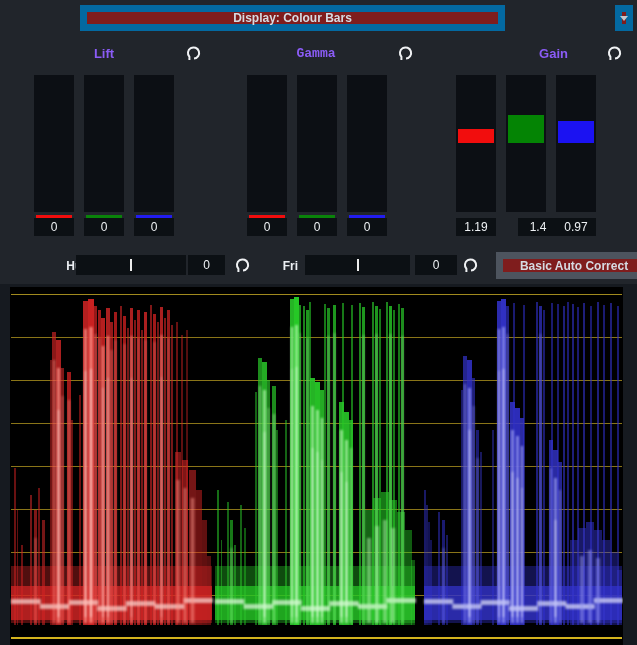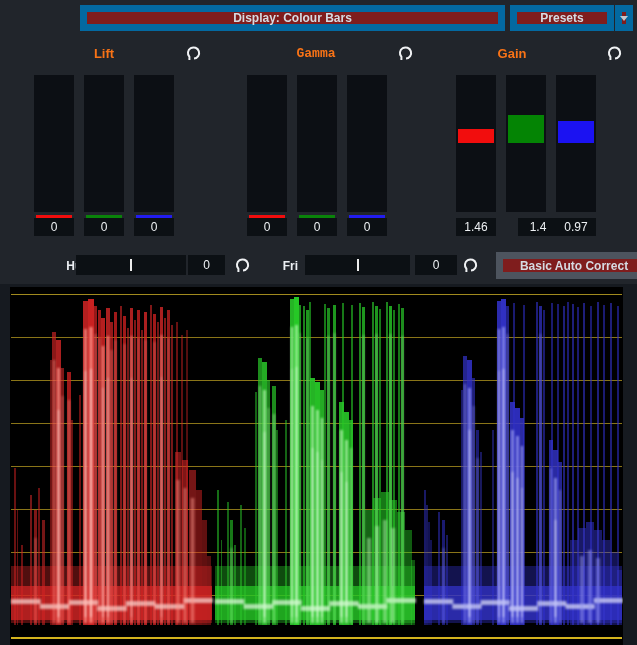--- a/index.html
+++ b/index.html
@@ -2,21 +2,21 @@
 <html><head>
 <meta charset="utf-8">
 <style>
   html,body{margin:0;padding:0;background:#000;}
   #app{position:relative;width:637px;height:645px;background:#21252b;overflow:hidden;
        font-family:"Liberation Sans",sans-serif;}
   .btn{position:absolute;box-sizing:border-box;background:#7f1d1d;border:7px solid #0369a1;
        color:#d6dbe2;font:700 12px "Liberation Sans",sans-serif;display:flex;
        align-items:center;justify-content:center;cursor:default;}
   .btn-outline{border-color:#4d545e;}
-  .sec-title{position:absolute;top:46px;width:80px;text-align:center;color:#f97316;
+  .sec-title{position:absolute;top:46px;width:80px;text-align:center;color:#8b5cf6;
        font:700 13px "Liberation Sans",sans-serif;}
   .reset{position:absolute;width:17px;height:17px;}
   .reset svg{display:block;}
   .slider{position:absolute;top:75px;width:40px;height:137px;background:#0c0f14;}
   .hline{position:absolute;left:2px;right:2px;height:3px;}
   .gblock{position:absolute;left:2px;right:2px;}
   .valbox{position:absolute;top:218px;width:40px;height:18px;background:#0c1014;
        color:#eef1f4;font:12px "Liberation Sans",sans-serif;display:flex;
        align-items:center;justify-content:center;}
   .adj-label{position:absolute;top:259px;color:#eceff3;font:700 12px "Liberation Sans",sans-serif;
@@ -29,28 +29,27 @@
   #wf-plot{position:absolute;left:10px;top:3px;width:613px;height:358px;background:#000;}
   .arrow-down{width:0;height:0;border-left:4px solid transparent;border-right:4px solid transparent;
        border-top:5px solid #c2c6ce;}
 </style>
 </head>
 <body>
 
 <div id="app">
 
   <div class="btn" style="left:80px;top:5px;width:425px;height:26px;">Display: Colour Bars</div>
-  <div class="btn" style="left:510px;top:5px;width:104px;height:26px;">Presets</div>
   <div class="btn" style="left:615px;top:5px;width:18px;height:26px;">
     <span class="arrow-down"></span>
   </div>
 
   <div class="sec-title" style="left:64px;">Lift</div>
   <div class="sec-title" style="left:276px;font-family:Liberation Mono, monospace;">Gamma</div>
-  <div class="sec-title" style="left:472px;">Gain</div>
+  <div class="sec-title" style="left:488px;text-align:right;">Gain</div>
 
   <div class="reset" style="left:184px;top:45px;">
     <svg width="17" height="17" viewBox="0 0 17 17">
         <path d="M5.4,15 L5.4,11.8 A5.6,5.6 0 1 1 10,13.6" fill="none" stroke="#f0f2f4" stroke-width="2"></path>
       </svg>
   </div>
   <div class="reset" style="left:396px;top:45px;">
     <svg width="17" height="17" viewBox="0 0 17 17">
         <path d="M5.4,15 L5.4,11.8 A5.6,5.6 0 1 1 10,13.6" fill="none" stroke="#f0f2f4" stroke-width="2"></path>
       </svg>
@@ -90,21 +89,21 @@
   <div class="slider" style="left:556px;">
       <div class="gblock" style="top:46px;height:22px;background:#1b12f2;"></div>
     </div>
 
   <div class="valbox" style="left:34px;">0</div>
   <div class="valbox" style="left:84px;">0</div>
   <div class="valbox" style="left:134px;">0</div>
   <div class="valbox" style="left:247px;">0</div>
   <div class="valbox" style="left:297px;">0</div>
   <div class="valbox" style="left:347px;">0</div>
-  <div class="valbox" style="left:456px;">1.46</div>
+  <div class="valbox" style="left:456px;">1.19</div>
   <div class="valbox" style="left:518px;">1.4</div>
   <div class="valbox" style="left:556px;">0.97</div>
 
   <div class="adj-label" style="left:56px;width:33px;">Hue</div>
   <div class="track" style="left:76px;width:110px;">
     <div class="cursor" style="left:54px;"></div>
   </div>
   <div class="adj-val" style="left:188px;width:37px;">0</div>
   <div class="reset" style="left:233px;top:257px;">
     <svg width="17" height="17" viewBox="0 0 17 17">

